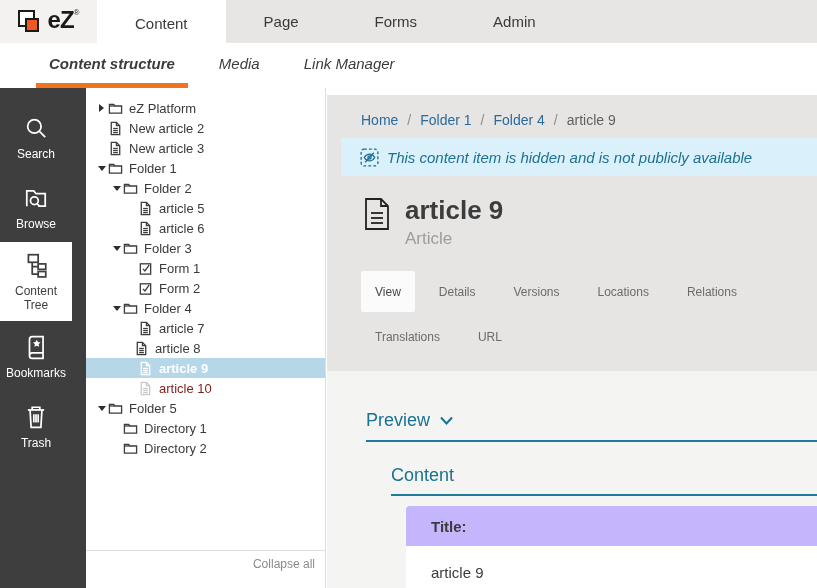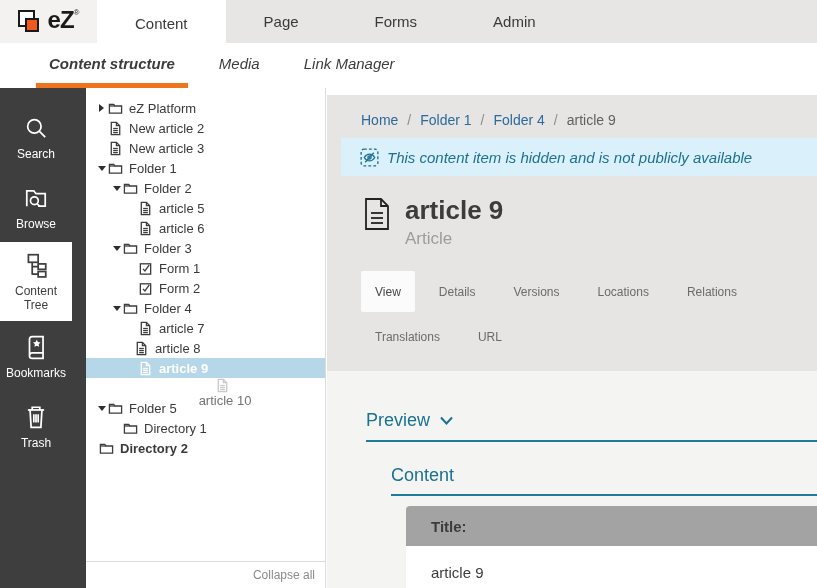--- a/index.html
+++ b/index.html
@@ -49,23 +49,23 @@
     cursor:pointer; white-space:nowrap; }
   .tree-row .expander { width:13px; display:inline-flex; justify-content:center; flex:none; }
   .tri-down { width:0; height:0; border-left:4px solid transparent; border-right:4px solid transparent;
     border-top:5px solid #2e2e2e; }
   .tri-right { width:0; height:0; border-top:4px solid transparent; border-bottom:4px solid transparent;
     border-left:5px solid #2e2e2e; }
   .tree-row .t-icon { width:15px; height:15px; margin-right:6px; flex:none; }
   .tree-row .t-icon svg { width:15px; height:15px; stroke:#3d3d3d; fill:none; stroke-width:1.4; }
   .tree-row.selected { background:#b5d7e8; color:#fff; font-weight:bold; }
   .tree-row.selected .t-icon svg { stroke:#fff; }
-  .tree-row.hidden-item { color:#737373;flex-direction:column; }
+  .tree-row.hidden-item { color:#7f1d1d; }
   .tree-row.hidden-item .t-icon svg { stroke:#c9c9c9; }
-  .collapse-bar { position:absolute; left:0; bottom:0; width:239px; height:27px;
+  .collapse-bar { position:absolute; left:0; bottom:11px; width:239px; height:27px;
     border-top:1px solid #ddd; display:flex; align-items:center; justify-content:flex-end;
     padding-right:10px; font-size:12px; color:#8b8b8b; cursor:pointer; background:#fff;}
 
   
   .main { position:absolute; left:327px; top:95px; width:490px; height:493px; }
   .main-gray { background:#e6e5e4; width:490px; padding-bottom:0; }
   .breadcrumb { padding:17px 0 10px 34px; font-size:14px; display:flex; align-items:center; }
   .crumb-link { color:#2b6a9d; text-decoration:none; cursor:pointer; }
   .crumb-sep { color:#8e8e8e; margin:0 9px; }
   .crumb-current { color:#616161; }
@@ -85,21 +85,21 @@
   .content-tabs-bottom-pad { height:10px; }
 
   
   .main-body { background:#f4f4f3; width:490px; height:234px; padding-top:39px; }
   .section-head { display:flex; align-items:center; font-size:18px; color:#1a7290; cursor:pointer; }
   .preview-head { margin-left:39px; padding-bottom:9px; border-bottom:2px solid #1f7b9c; }
   .preview-head .chev { margin-left:10px; display:inline-flex; }
   .preview-head .chev svg { width:13px; height:9px; stroke:#1a7290; fill:none; stroke-width:2; }
   .content-head { margin-left:64px; margin-top:23px; padding-bottom:8px; border-bottom:2px solid #1f7b9c; }
   .field-card { margin-left:79px; margin-top:10px; border-radius:4px 0 0 4px; overflow:hidden; }
-  .field-head { background:#a3a3a3; height:40px; display:flex; align-items:center; padding-left:25px;
+  .field-head { background:#c4b5fd; height:40px; display:flex; align-items:center; padding-left:25px;
     font-size:15px; font-weight:bold; color:#3c3c3c; }
   .field-body { background:#fff; height:52px; display:flex; align-items:center; padding-left:25px;
     font-size:15px; color:#3c3c3c; }
 </style>
 </head>
 <body>
 
 <div class="topbar">
   <div class="logo-box">
     <div class="logo">
@@ -339,21 +339,21 @@
         <span>Folder 5</span>
       </div>
       <div class="tree-row" style="padding-left: 24px;">
         <span class="expander"></span>
         <span class="t-icon"><svg viewBox="0 0 16 16">
             <path d="M1.5 13 V3.5 H6 L7.5 5.3 H14.5 V13 Z"></path>
             <path d="M1.5 5.3 H7.5"></path>
           </svg></span>
         <span>Directory 1</span>
       </div>
-      <div class="tree-row" style=" font-weight: bold;">
+      <div class="tree-row" style="padding-left: 24px;">
         <span class="expander"></span>
         <span class="t-icon"><svg viewBox="0 0 16 16">
             <path d="M1.5 13 V3.5 H6 L7.5 5.3 H14.5 V13 Z"></path>
             <path d="M1.5 5.3 H7.5"></path>
           </svg></span>
         <span>Directory 2</span>
       </div>
     </div>
   <div class="collapse-bar">Collapse all</div>
 </div>

